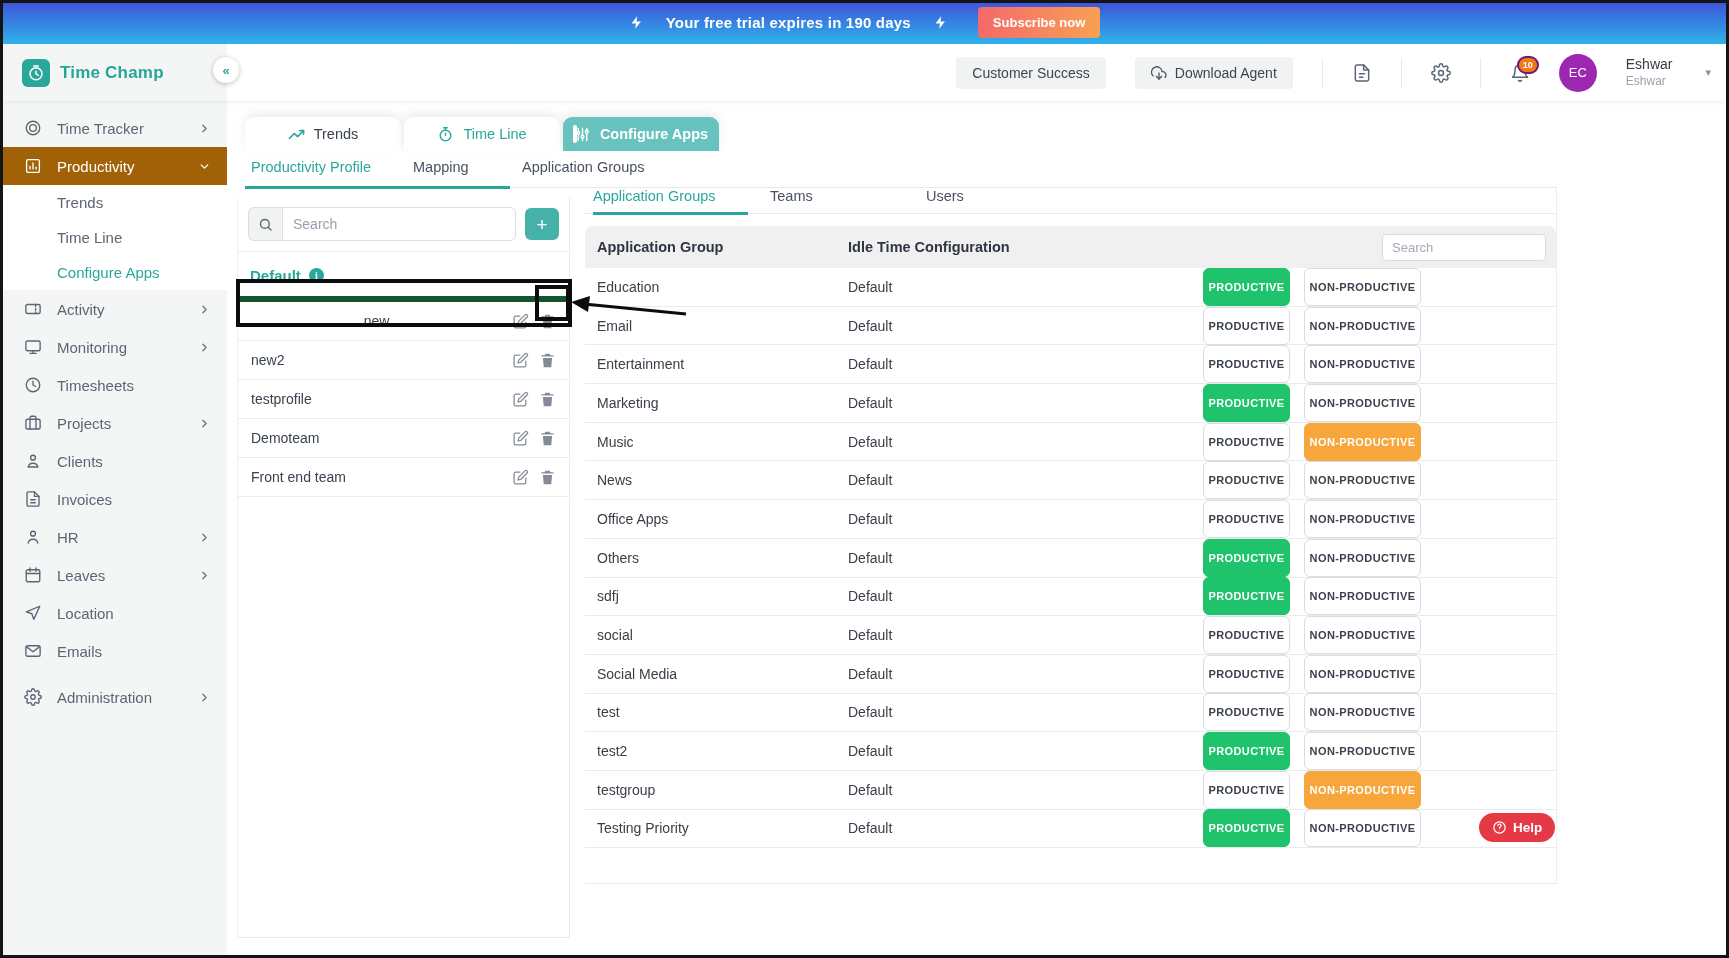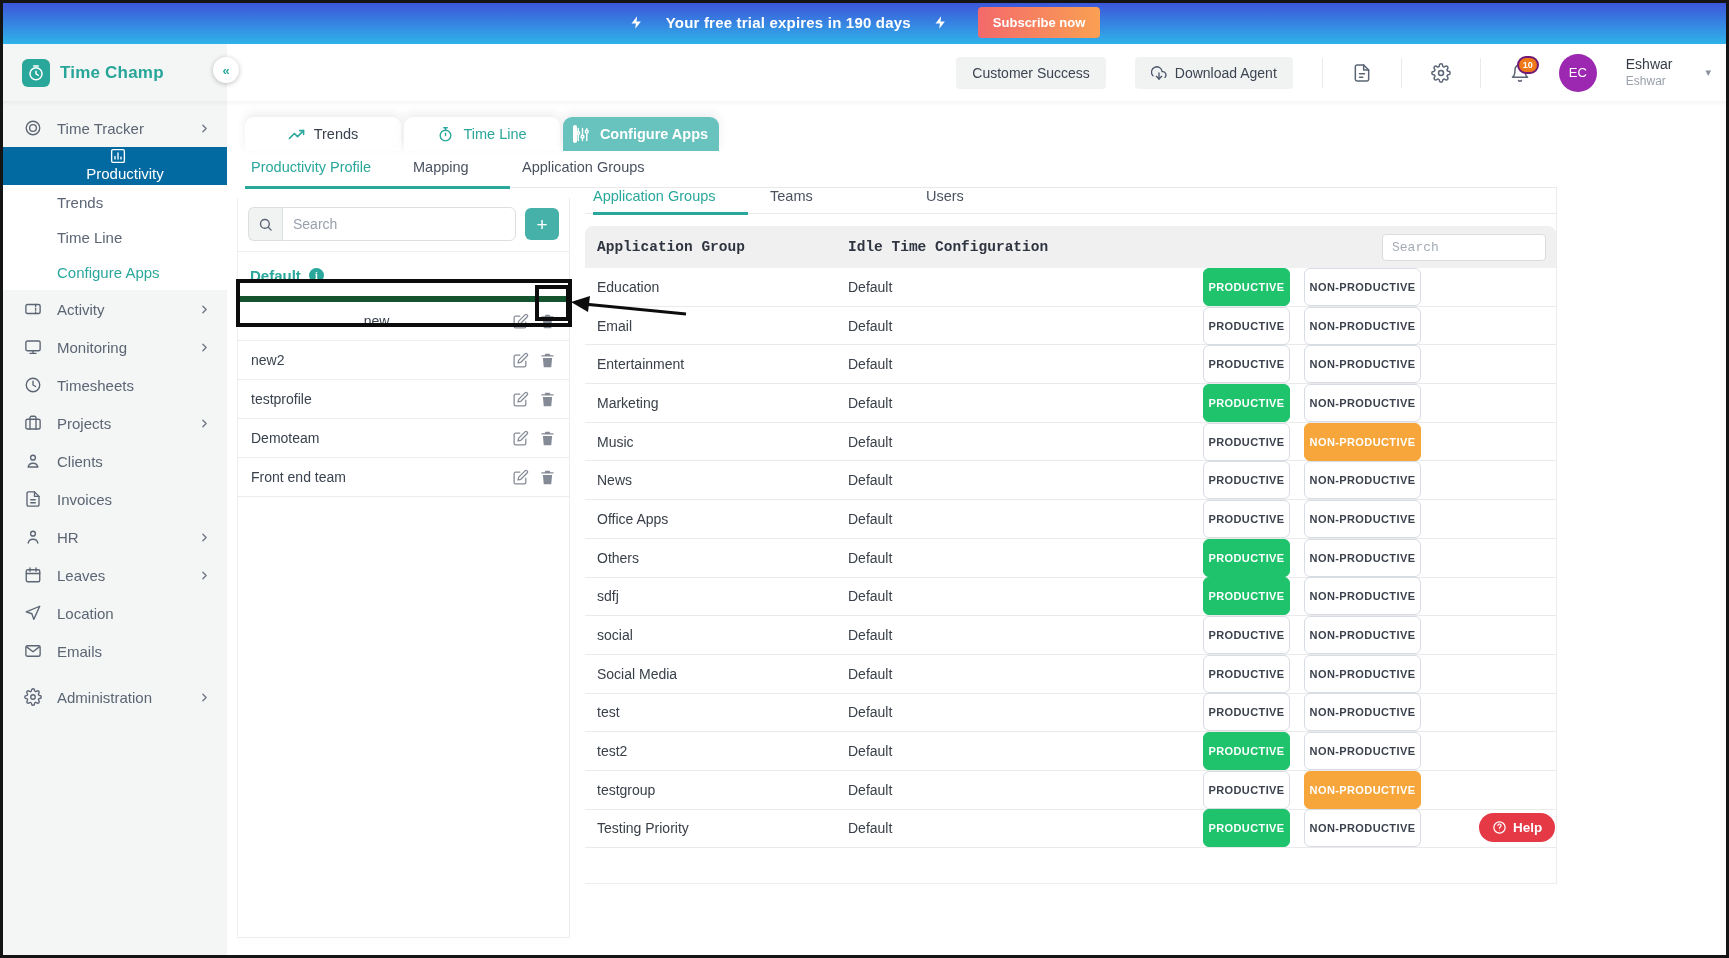--- a/index.html
+++ b/index.html
@@ -51,21 +51,21 @@
   
   #sidebar{position:absolute;left:0;top:101px;width:227px;bottom:3px;background:#f3f6f5;
           padding-top:8px;box-sizing:border-box;z-index:3;}
   .side-item{height:38px;display:flex;align-items:center;padding:0 16px 0 24px;
           color:#5c6574;font-size:15px;cursor:pointer;}
   .side-item .si-ico{width:18px;height:18px;flex:0 0 18px;}
   .side-item .si-ico svg{width:18px;height:18px;}
   .side-item .si-label{flex:1;margin-left:15px;}
   .side-item .si-chev{width:13px;height:13px;color:#6b7380;}
   .side-item .si-chev svg{width:13px;height:13px;}
-  .side-item.active{background:#0369a1;color:#fff;flex-direction:column;}
+  .side-item.active{background:#a16207;color:#fff;}
   .side-item.active .si-chev{color:#fff;}
   .side-item.gap-top{margin-top:8px;}
   .submenu{background:#fff;}
   .sub-item{height:35px;display:flex;align-items:center;padding-left:57px;font-size:15px;
           color:#5c6574;cursor:pointer;}
   .sub-item.active{color:#2aa79b;}
 
   
   #main{position:absolute;left:227px;top:101px;right:3px;bottom:3px;background:#fff;}
 
@@ -114,21 +114,21 @@
   .profile-row .p-ico svg{width:17px;height:17px;}
 
   
   #groups-card{position:absolute;left:358px;top:87px;width:972px;background:#fff;
        border-right:1px solid #ececec;border-bottom:1px solid #ececec;box-sizing:border-box;}
   #groups-tabs{position:relative;height:25px;border-bottom:1px solid #e9e9e9;}
   .gtab{position:absolute;top:0;font-size:14.5px;color:#4a5260;cursor:pointer;}
   .gtab.active{color:#2aa79b;}
   #gtab-underline{position:absolute;left:0;bottom:-2px;width:155px;height:3px;background:#2aa79b;}
   #table-head{position:relative;height:42px;margin-top:12px;background:#f0f0f0;
-       border-radius:8px 8px 0 0;font-family:Liberation Mono, monospace;}
+       border-radius:8px 8px 0 0;}
   .th{position:absolute;top:13px;font-size:14.5px;font-weight:bold;color:#2f3540;}
   #th-0{left:12px;} #th-1{left:263px;}
   #table-search{position:absolute;right:10px;top:8px;width:164px;height:27px;border:1px solid #d9dde2;
        border-radius:4px;padding:0 9px;font-size:13px;font-family:inherit;color:#3a4049;
        box-sizing:border-box;outline:none;background:#fff;}
   #table-search::placeholder{color:#a3aab4;}
   .grow{position:relative;height:37.7px;border-bottom:1px solid #eaeaea;}
   .g-name{position:absolute;left:12px;top:50%;transform:translateY(-50%);font-size:14px;color:#3a4049;}
   .g-idle{position:absolute;left:263px;top:50%;transform:translateY(-50%);font-size:14px;color:#3a4049;}
   .pill{position:absolute;top:50%;transform:translateY(-50%);height:38px;border-radius:6px;

